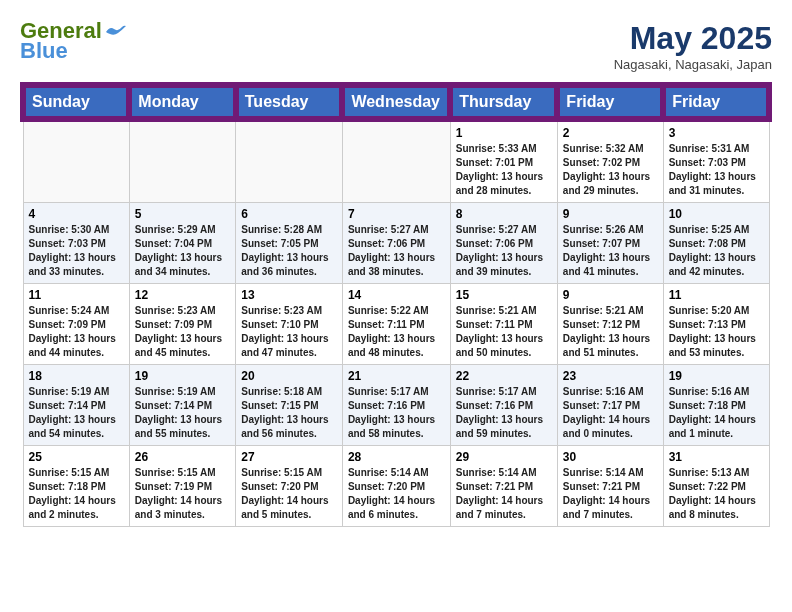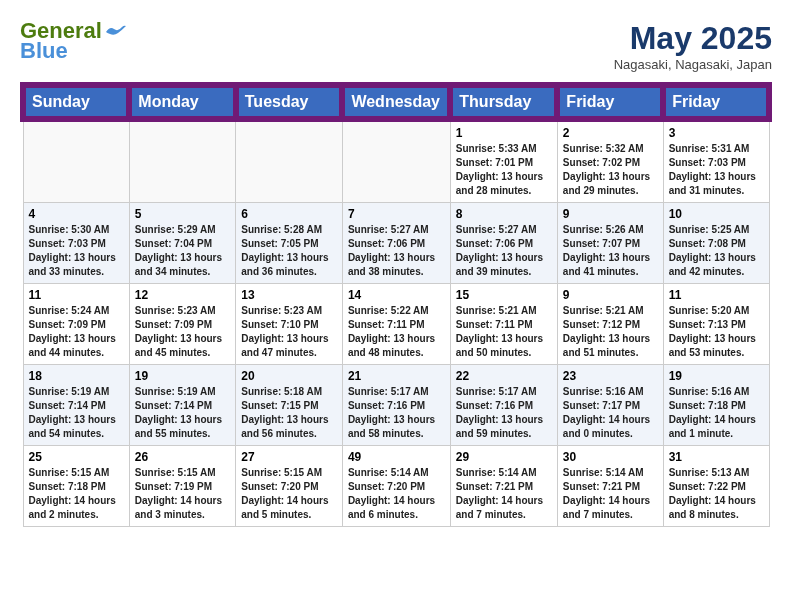--- a/index.html
+++ b/index.html
@@ -224,21 +224,21 @@
         </td>
         <td>
           <span class="day-num">26</span>
           <div class="day-info">Sunrise: 5:15 AM<br>Sunset: 7:19 PM<br>Daylight: 14 hours<br>and 3 minutes.</div>
         </td>
         <td>
           <span class="day-num">27</span>
           <div class="day-info">Sunrise: 5:15 AM<br>Sunset: 7:20 PM<br>Daylight: 14 hours<br>and 5 minutes.</div>
         </td>
         <td>
-          <span class="day-num">49</span>
+          <span class="day-num">28</span>
           <div class="day-info">Sunrise: 5:14 AM<br>Sunset: 7:20 PM<br>Daylight: 14 hours<br>and 6 minutes.</div>
         </td>
         <td>
           <span class="day-num">29</span>
           <div class="day-info">Sunrise: 5:14 AM<br>Sunset: 7:21 PM<br>Daylight: 14 hours<br>and 7 minutes.</div>
         </td>
         <td>
           <span class="day-num">30</span>
           <div class="day-info">Sunrise: 5:14 AM<br>Sunset: 7:21 PM<br>Daylight: 14 hours<br>and 7 minutes.</div>
         </td>

